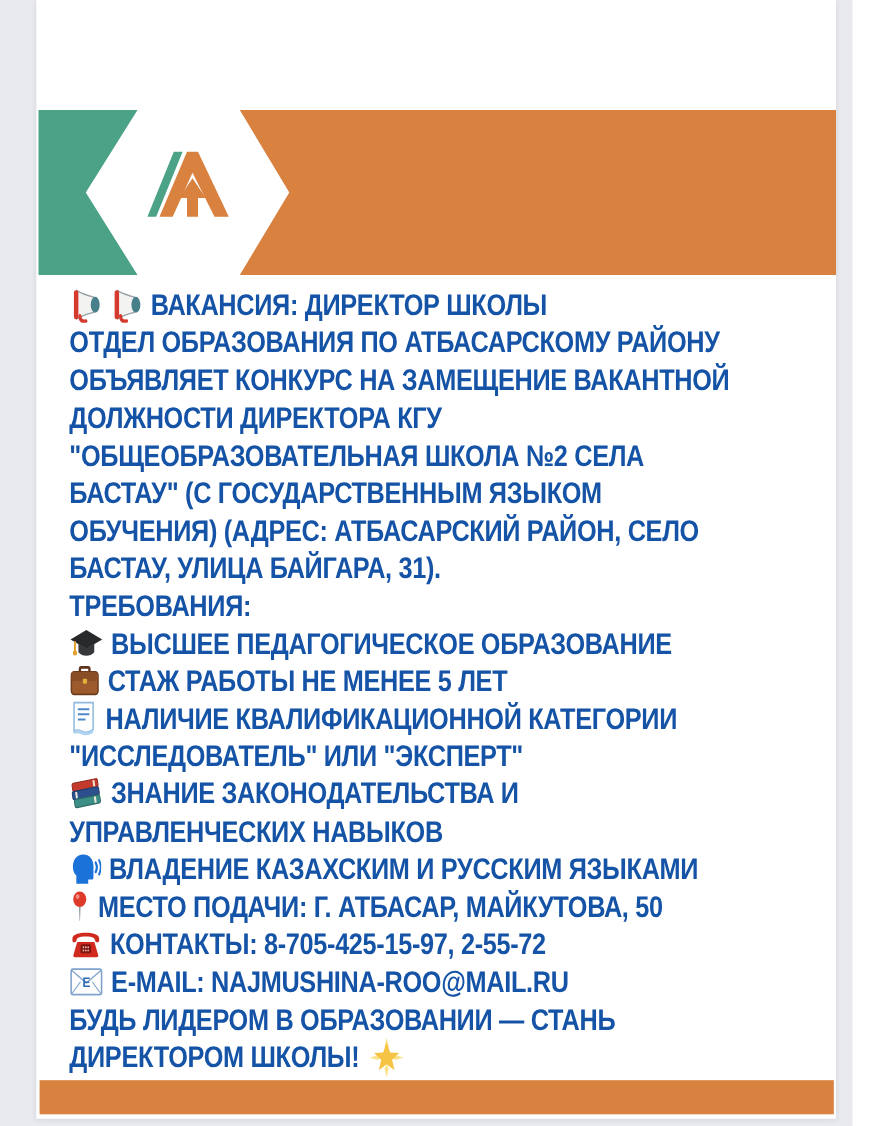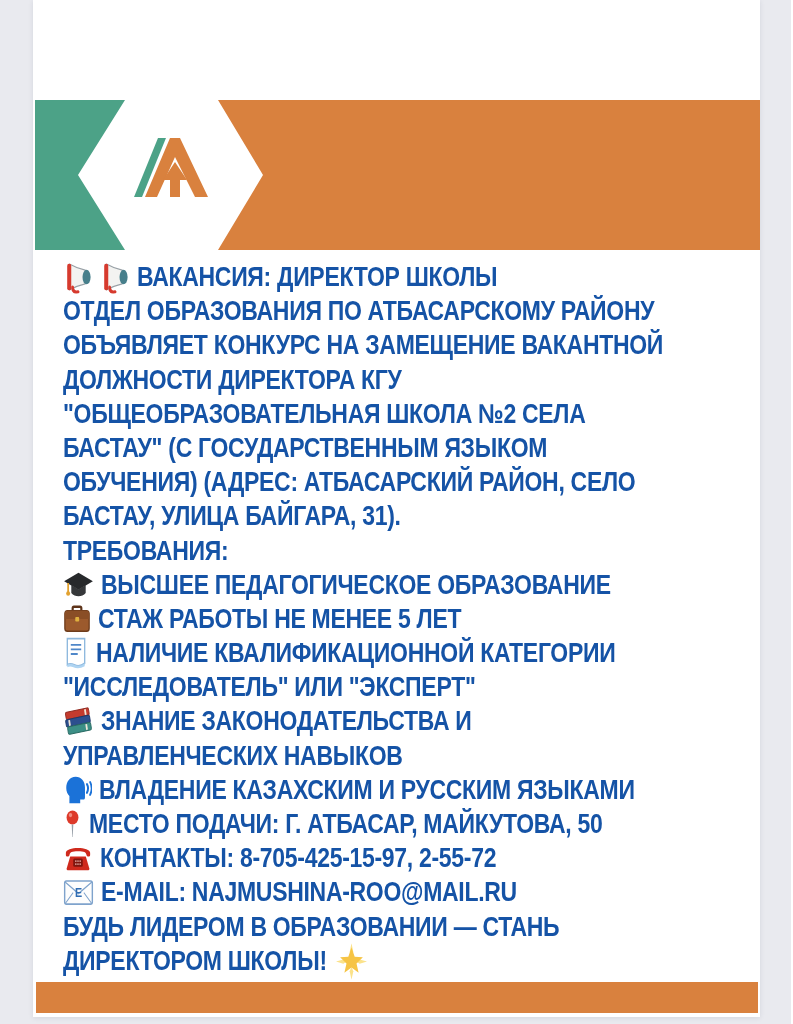--- a/index.html
+++ b/index.html
@@ -1,17 +1,17 @@
 <!DOCTYPE html>
 <html><head>
 <meta charset="utf-8">
 <style>
   html,body{margin:0;padding:0;}
   .page{position:relative;width:775px;height:1024px;background:var(--page-bg,#E9EAEF);overflow:hidden;
-        font-family:"Liberation Sans",sans-serif;padding-left:16px;}
+        font-family:"Liberation Sans",sans-serif;}
   .card{position:absolute;left:33px;top:0;width:727px;height:1017px;background:var(--card-bg,#fff);
         box-shadow:0 1px 5px rgba(40,50,80,.10);}
   .banner{position:absolute;left:0;top:100px;width:727px;height:150px;}
   .banner svg{display:block;}
   .content{position:absolute;left:30px;top:260px;width:690px;}
   .line{height:34.2px;display:flex;align-items:center;white-space:nowrap;
         transform:scaleY(1.18);transform-origin:50% 50%;}
   .line .txt{font-weight:bold;font-size:23px;letter-spacing:-0.3px;color:var(--text-blue,#1553A6);}
   .ico{display:inline-flex;align-items:center;margin-right:7px;}
   .ico.post{margin-right:0;margin-left:9px;}

